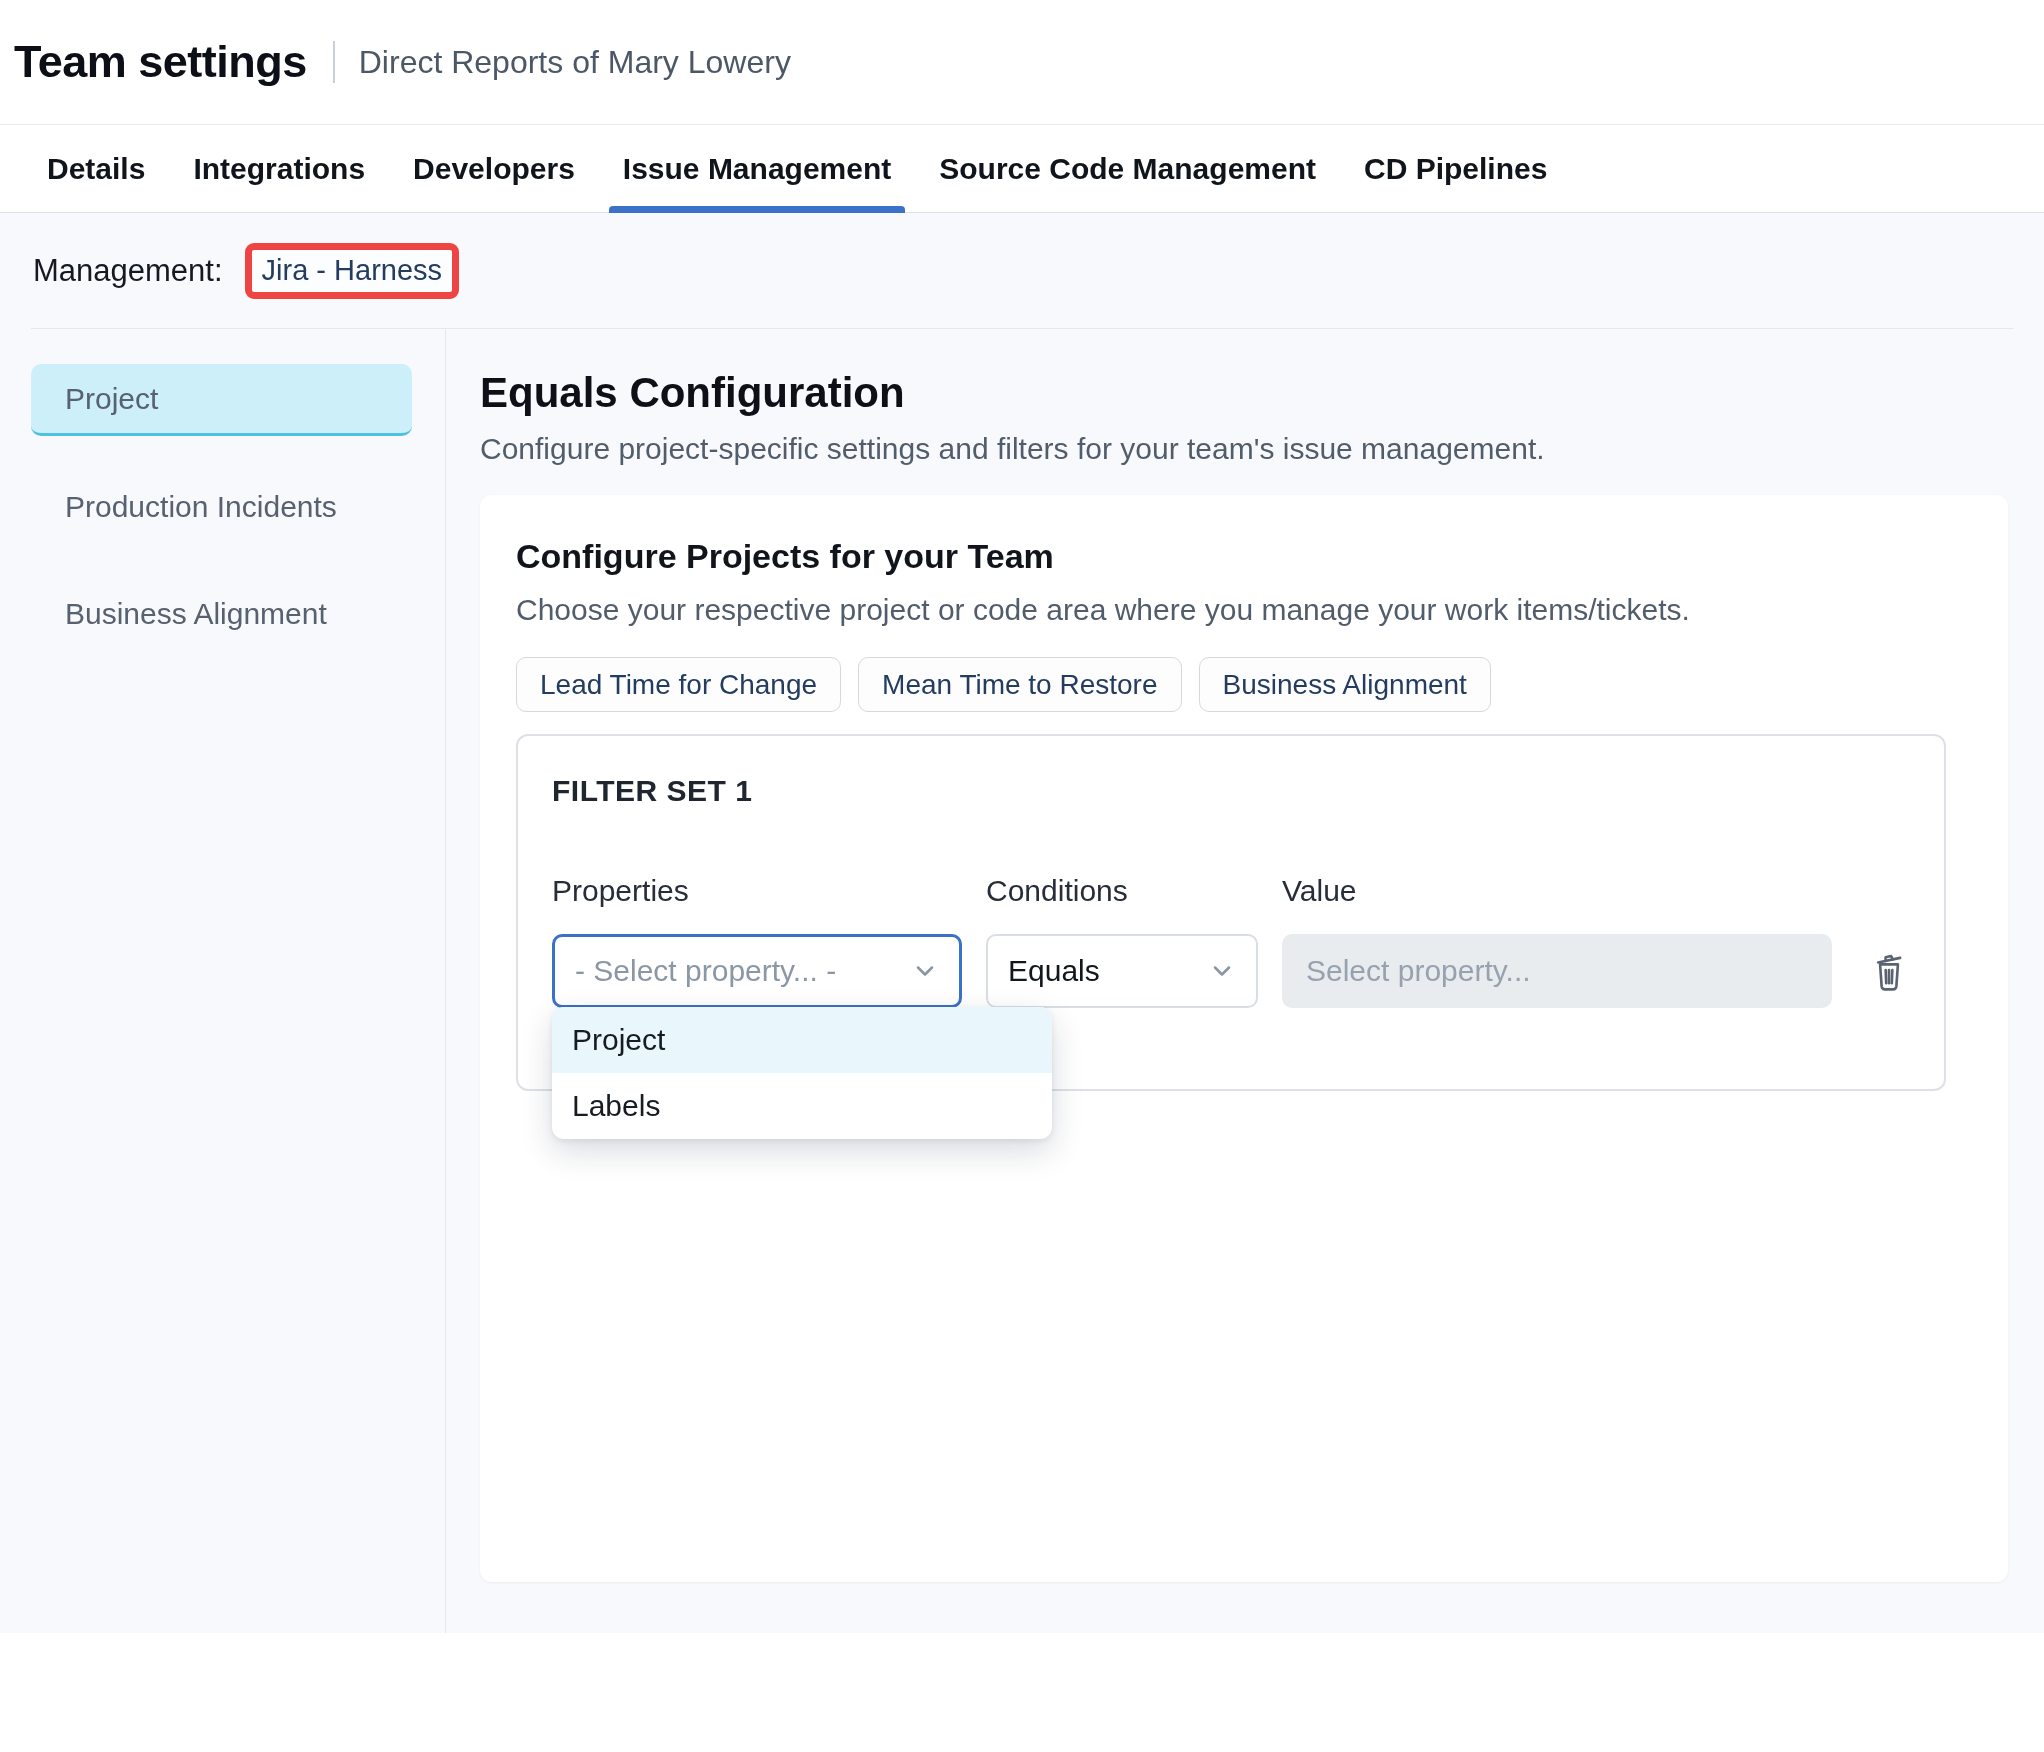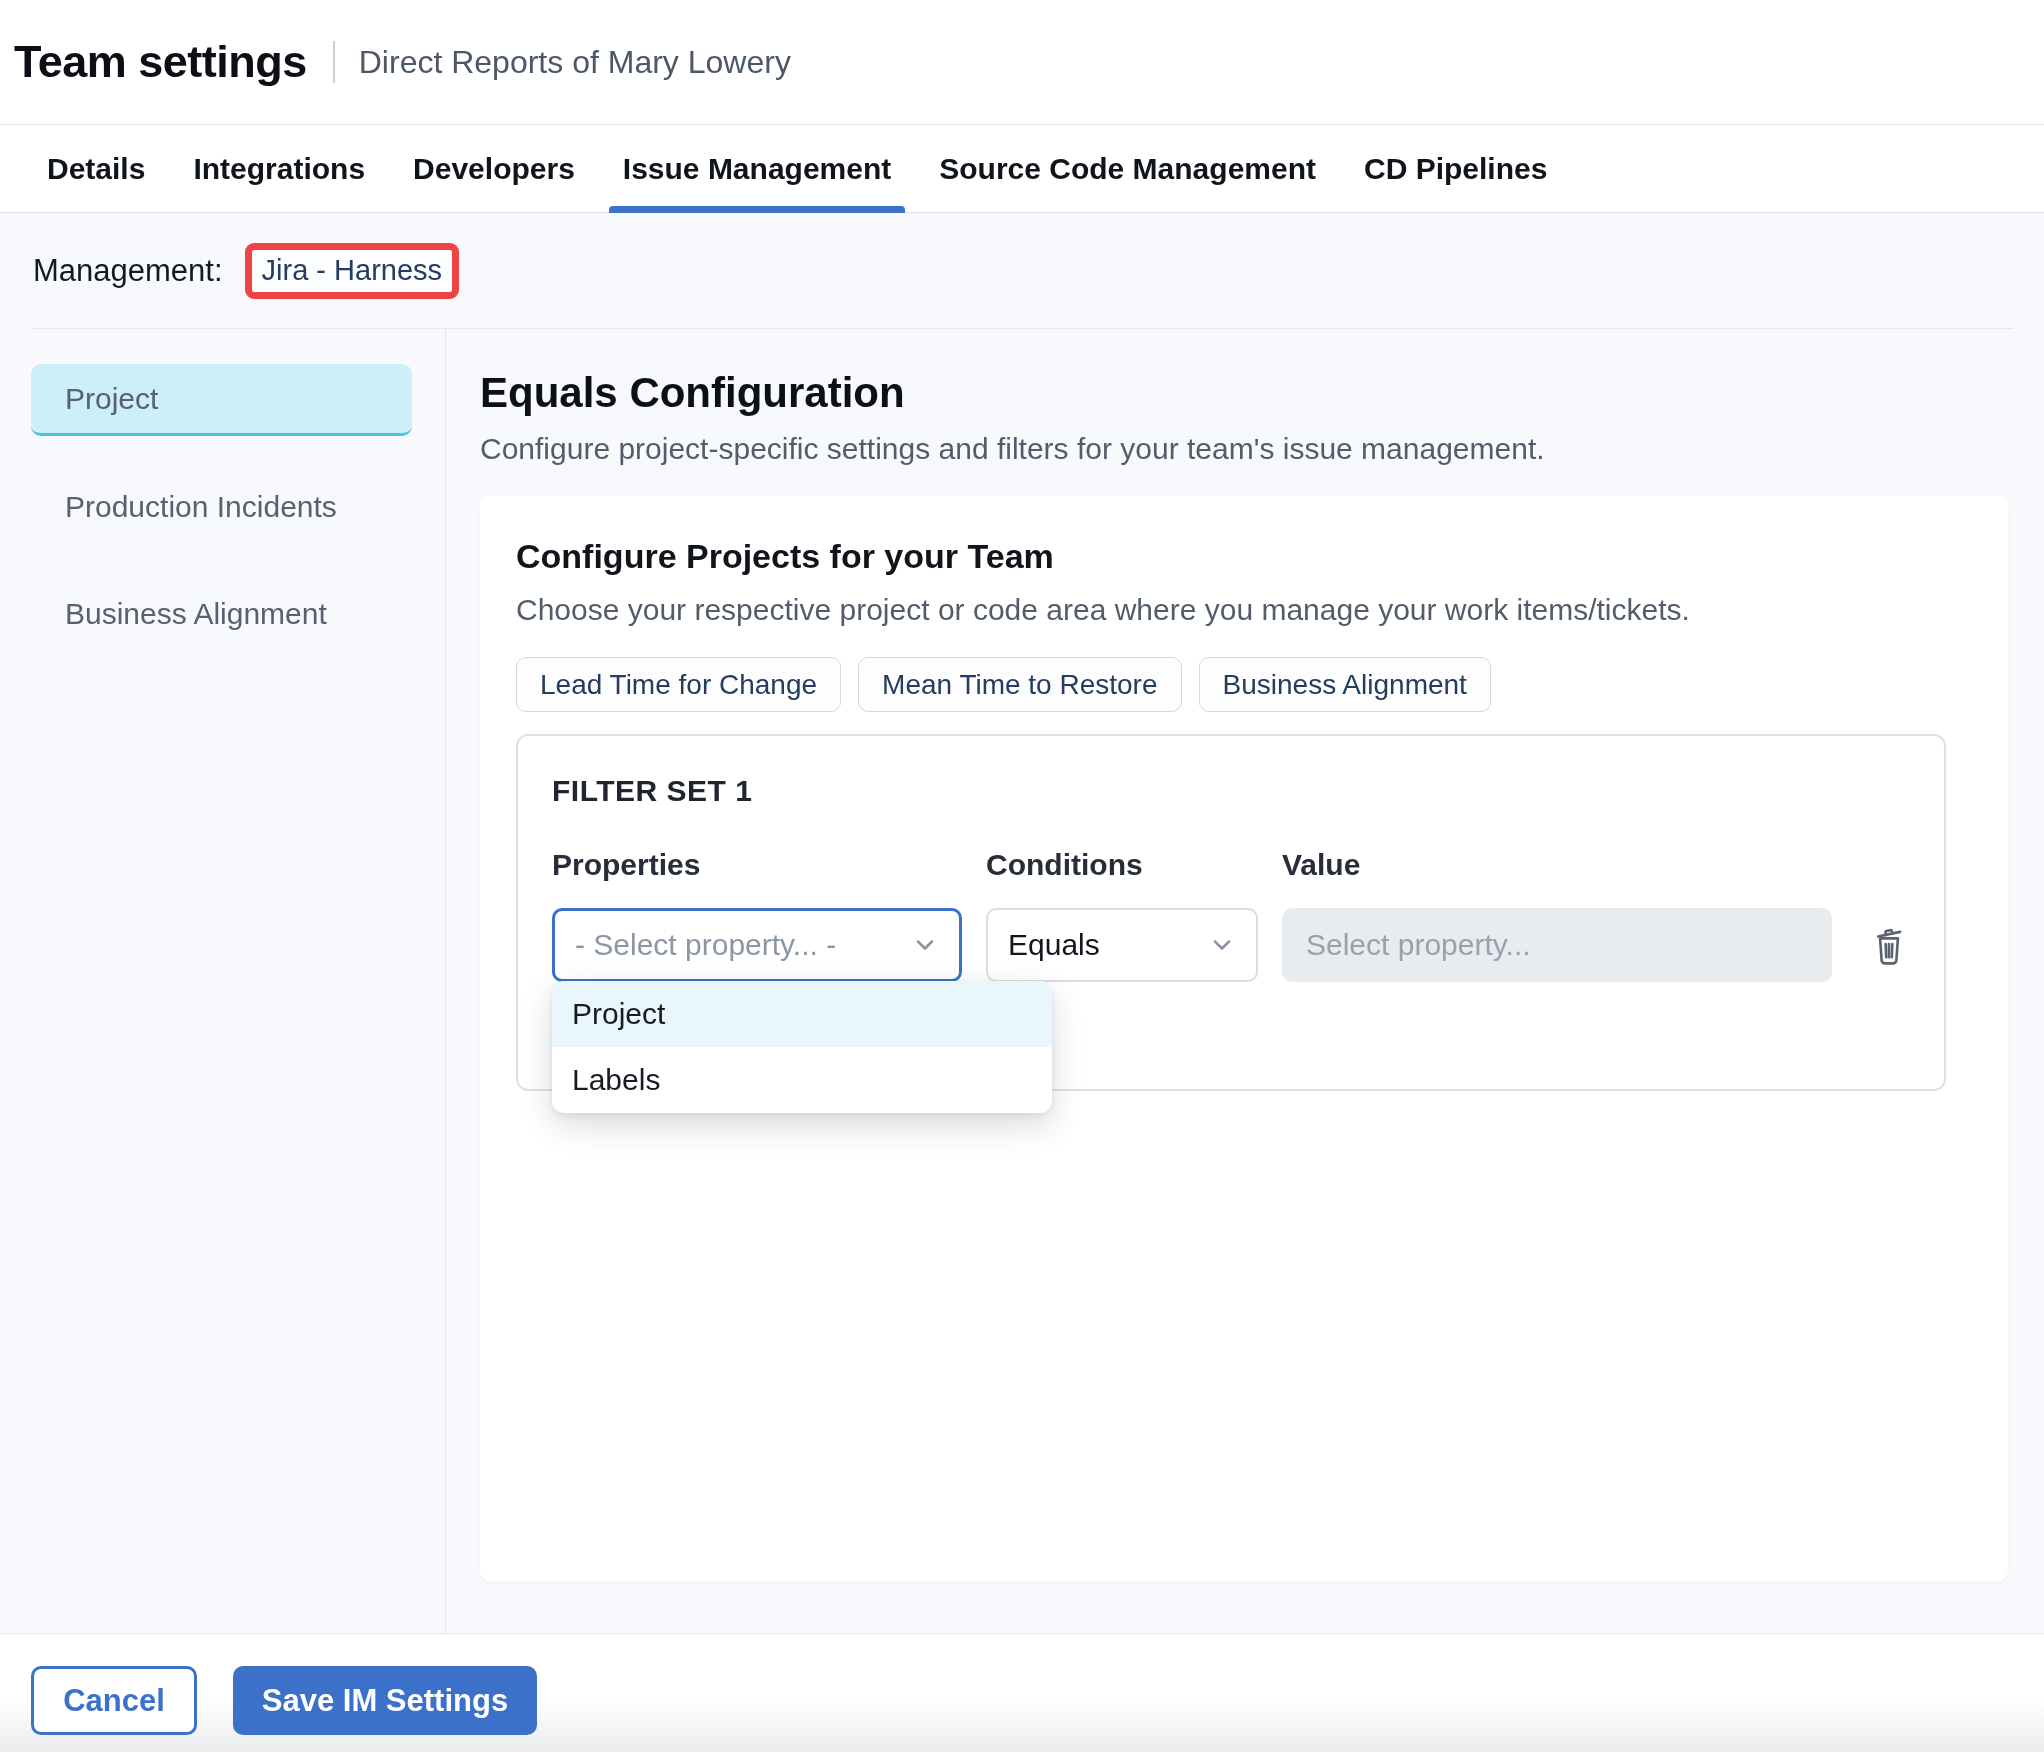--- a/index.html
+++ b/index.html
@@ -40,21 +40,21 @@
   .card{ margin-top:29px; background:#fff; border-radius:12px; height:1087px; width:1528px; padding:42px 36px; box-shadow:0 1px 3px rgba(16,24,40,0.05); }
   .card-title{ font-size:34px; font-weight:700; color:#11151b; }
   .card-subtitle{ font-size:30px; color:#525d6c; margin-top:17px; }
 
   .chips{ display:flex; gap:17px; margin-top:30px; }
   .chip{ height:55px; display:flex; align-items:center; padding:0 23px; border:1px solid #d4d9e0; border-radius:10px; background:#fdfdfe; font-size:28px; font-weight:500; color:var(--chip-text,#233c60); cursor:pointer; }
 
   .filterbox{ margin-top:22px; width:1430px; height:357px; border:2px solid #dde1e7; border-radius:12px; padding:38px 34px; position:relative; background:#fff; }
   .fs-title{ font-size:30px; font-weight:700; color:#20262f; letter-spacing:0.5px; }
   .fs-grid{ display:grid; grid-template-columns:410px 272px 550px 60px; column-gap:24px; margin-top:40px; align-items:center; }
-  .col-head{ font-size:30px; font-weight:700; color:#272e3a; margin-bottom:26px; }
+  .col-head{ font-size:30px; font-weight:400; color:#272e3a; margin-bottom:26px;margin-top:26px; }
   .select{ height:74px; border-radius:10px; background:#fff; display:flex; align-items:center; justify-content:space-between; padding:0 20px; font-size:30px; cursor:pointer; position:relative; }
   .select.focused{ border:3px solid var(--accent,#3b71c9); color:#8b97a5; }
   .select.normal{ border:2px solid #d9dee4; color:#12161d;gap:39px; }
   .value-input{ height:74px; border-radius:10px; background:#e8ecef; display:flex; align-items:center; padding:1px 24px; font-size:30px; color:#97a2ae; cursor:text; }
   .trash-btn{ background:none; border:none; cursor:pointer; justify-self:start; margin-left:8px; padding:4px; }
 
   .dropdown{ position:absolute; left:-3px; top:70px; width:500px; background:#fff; border-radius:12px; box-shadow:0 12px 32px rgba(20,30,55,0.16), 0 2px 6px rgba(20,30,55,0.08); z-index:10; overflow:hidden; }
   .dd-item{ height:66px; display:flex; align-items:center; padding:0 20px; font-size:30px; color:#171c23; cursor:pointer; }
   .dd-item.highlight{ background:var(--dd-highlight,#e9f6fc); }
 
@@ -176,18 +176,14 @@
               </button>
             </div>
           </div>
 
         </div>
       </div>
 
     </div>
   </div>
 
-  <div class="footer">
-    <button class="btn btn-cancel">Cancel</button>
-    <button class="btn btn-save">Save IM Settings</button>
-  </div>
 
 </div>
 
 </body></html>

